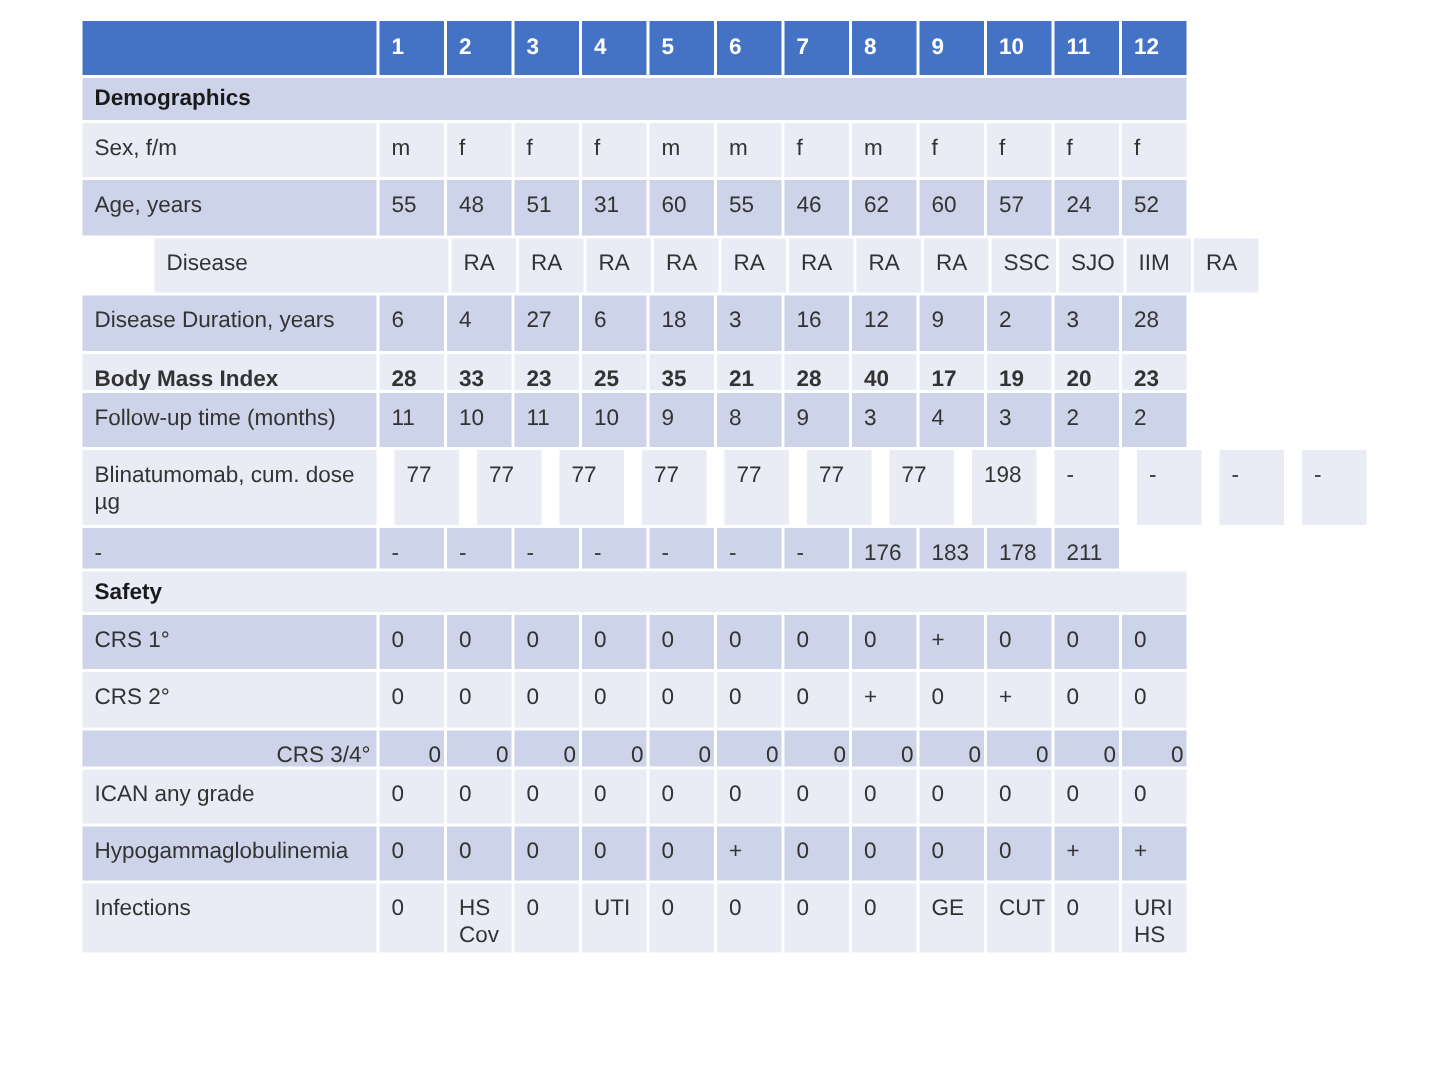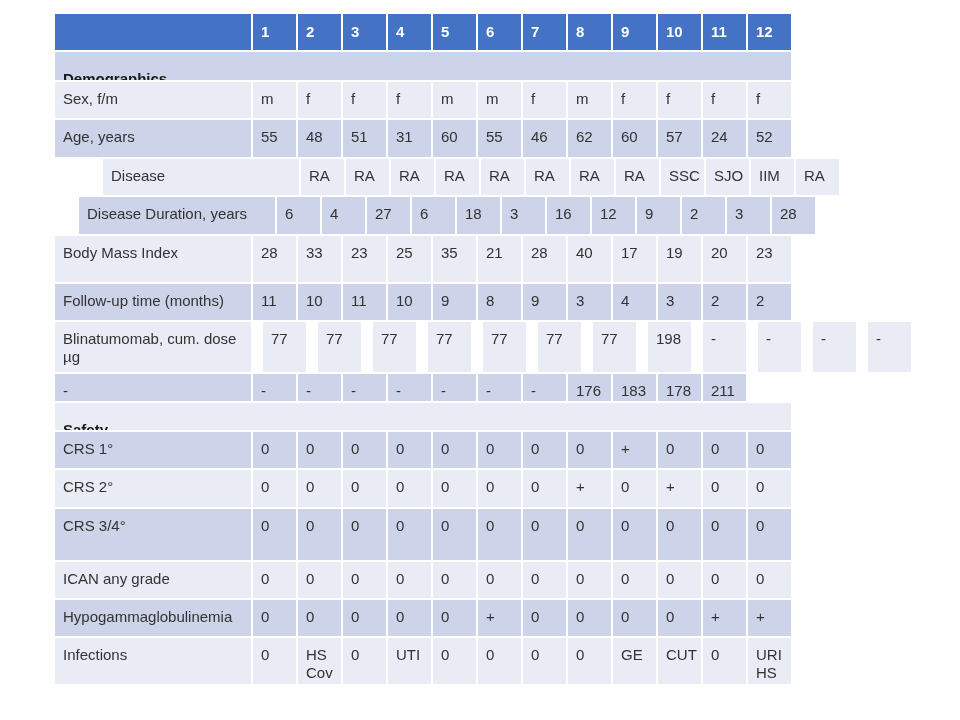--- a/index.html
+++ b/index.html
@@ -30,21 +30,21 @@
     color:var(--header-text,#fff);
     font-weight:bold;
     padding-top:9px;
   }
   .band-dark .body-cell{background:var(--band-dark,#CDD3E8);}
   .band-light .body-cell{background:var(--band-light,#E9EBF5);}
   .section-cell{
     grid-column:1 / -1;
     font-weight:bold;
     color:var(--section-text,#1a1a1a);
-    padding-top:18px;
+    padding-top:5px;
   }
   .label-cell{padding-right:4px;}
 </style>
 </head>
 <body>
 
 <div id="slide">
   <div id="table-root">
       <div class="row" style="height: 36px;">
         <div class="cell header-cell label-cell"></div>
@@ -102,36 +102,36 @@
         <div class="cell body-cell">RA</div>
         <div class="cell body-cell">RA</div>
         <div class="cell body-cell">RA</div>
         <div class="cell body-cell">RA</div>
         <div class="cell body-cell">RA</div>
         <div class="cell body-cell">SSC</div>
         <div class="cell body-cell">SJO</div>
         <div class="cell body-cell">IIM</div>
         <div class="cell body-cell">RA</div>
       </div>
-      <div class="row band-dark" style="height: 37px; margin-left: 24px;">
+      <div class="row band-dark" style="height: 37px;">
         <div class="cell body-cell label-cell">Disease Duration, years</div>
         <div class="cell body-cell">6</div>
         <div class="cell body-cell">4</div>
         <div class="cell body-cell">27</div>
         <div class="cell body-cell">6</div>
         <div class="cell body-cell">18</div>
         <div class="cell body-cell">3</div>
         <div class="cell body-cell">16</div>
         <div class="cell body-cell">12</div>
         <div class="cell body-cell">9</div>
         <div class="cell body-cell">2</div>
         <div class="cell body-cell">3</div>
         <div class="cell body-cell">28</div>
       </div>
-      <div class="row band-light" style="height: 46px;">
+      <div class="row band-light" style="height: 24px; font-weight: bold;">
         <div class="cell body-cell label-cell">Body Mass Index</div>
         <div class="cell body-cell">28</div>
         <div class="cell body-cell">33</div>
         <div class="cell body-cell">23</div>
         <div class="cell body-cell">25</div>
         <div class="cell body-cell">35</div>
         <div class="cell body-cell">21</div>
         <div class="cell body-cell">28</div>
         <div class="cell body-cell">40</div>
         <div class="cell body-cell">17</div>
@@ -209,21 +209,21 @@
         <div class="cell body-cell">0</div>
         <div class="cell body-cell">0</div>
         <div class="cell body-cell">0</div>
         <div class="cell body-cell">0</div>
         <div class="cell body-cell">+</div>
         <div class="cell body-cell">0</div>
         <div class="cell body-cell">+</div>
         <div class="cell body-cell">0</div>
         <div class="cell body-cell">0</div>
       </div>
-      <div class="row band-dark" style="height: 51px;">
+      <div class="row band-dark" style="height: 24px; text-align: right;">
         <div class="cell body-cell label-cell">CRS 3/4°</div>
         <div class="cell body-cell">0</div>
         <div class="cell body-cell">0</div>
         <div class="cell body-cell">0</div>
         <div class="cell body-cell">0</div>
         <div class="cell body-cell">0</div>
         <div class="cell body-cell">0</div>
         <div class="cell body-cell">0</div>
         <div class="cell body-cell">0</div>
         <div class="cell body-cell">0</div>

